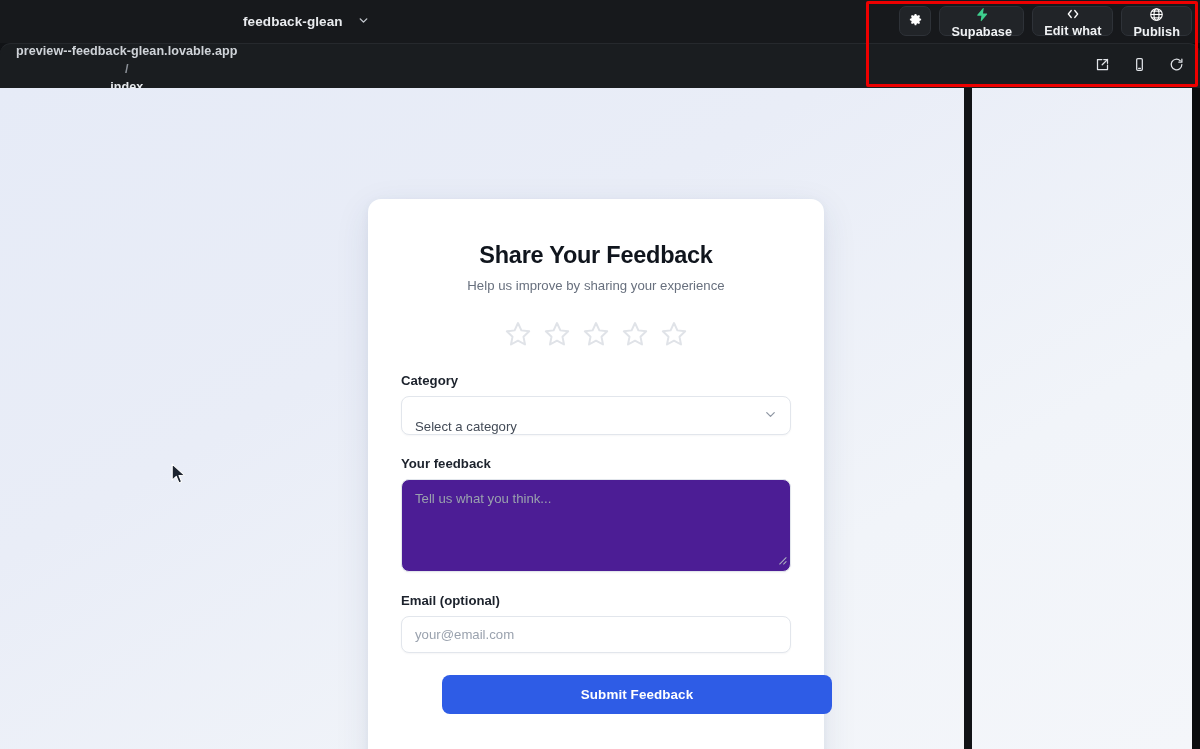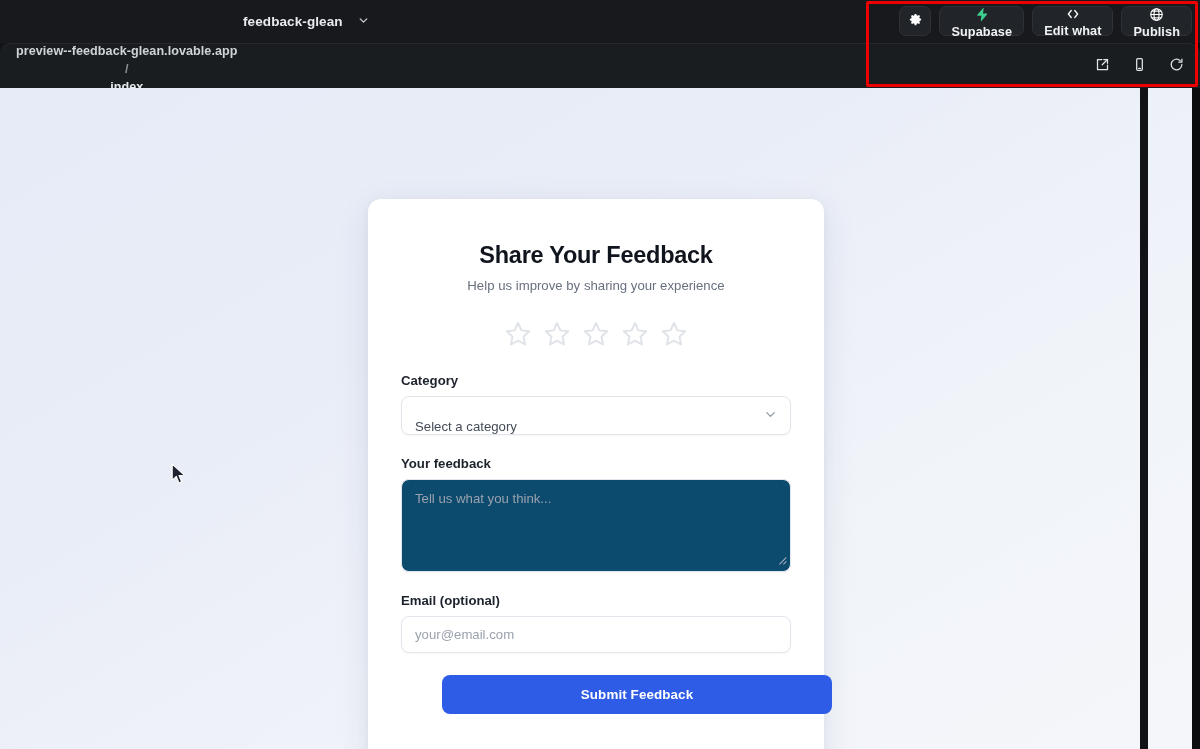--- a/index.html
+++ b/index.html
@@ -3,21 +3,21 @@
 <meta charset="utf-8">
 <style>
   * { box-sizing: border-box; margin: 0; padding: 0; }
   html, body {
     width: 1200px; height: 749px;
     overflow: hidden;
     font-family: "Liberation Sans", sans-serif;
     background: #0b0d0f;
   }
 
-  #app { position: relative; width: 1148px; height: 749px; background: #111316; }
+  #app { position: relative; width: 972px; height: 749px; background: #111316; }
 
   
   .topbar {
     position: absolute; left: 0; top: 0; width: 1200px; height: 43px;
     background: #17191c;
     display: flex; align-items: center;
   }
   .project-name-wrap {
     position: absolute; left: 243px; top: 0; height: 43px;
     display: flex; align-items: center; gap: 14px;
@@ -131,21 +131,21 @@
     box-shadow: 0 1px 2px rgba(20,30,50,.04);
   }
   .select-chevron {
     position: absolute; right: 12px; top: 50%; transform: translateY(-50%);
     color: #8f97a3;
   }
 
   .textarea-box {
     position: relative;
     width: 100%; height: 93px;
-    background: #0c4a6e;
+    background: #4c1d95;
     border: 1px solid #e2e6ec;
     border-radius: 8px;
     padding: 11px 13px;
     font-size: 13.2px; color: #9aa2ae;
     box-shadow: 0 1px 2px rgba(20,30,50,.04);
   }
   .resize-grip {
     position: absolute; right: 3px; bottom: 3px;
     color: #aeb5bf;
   }

